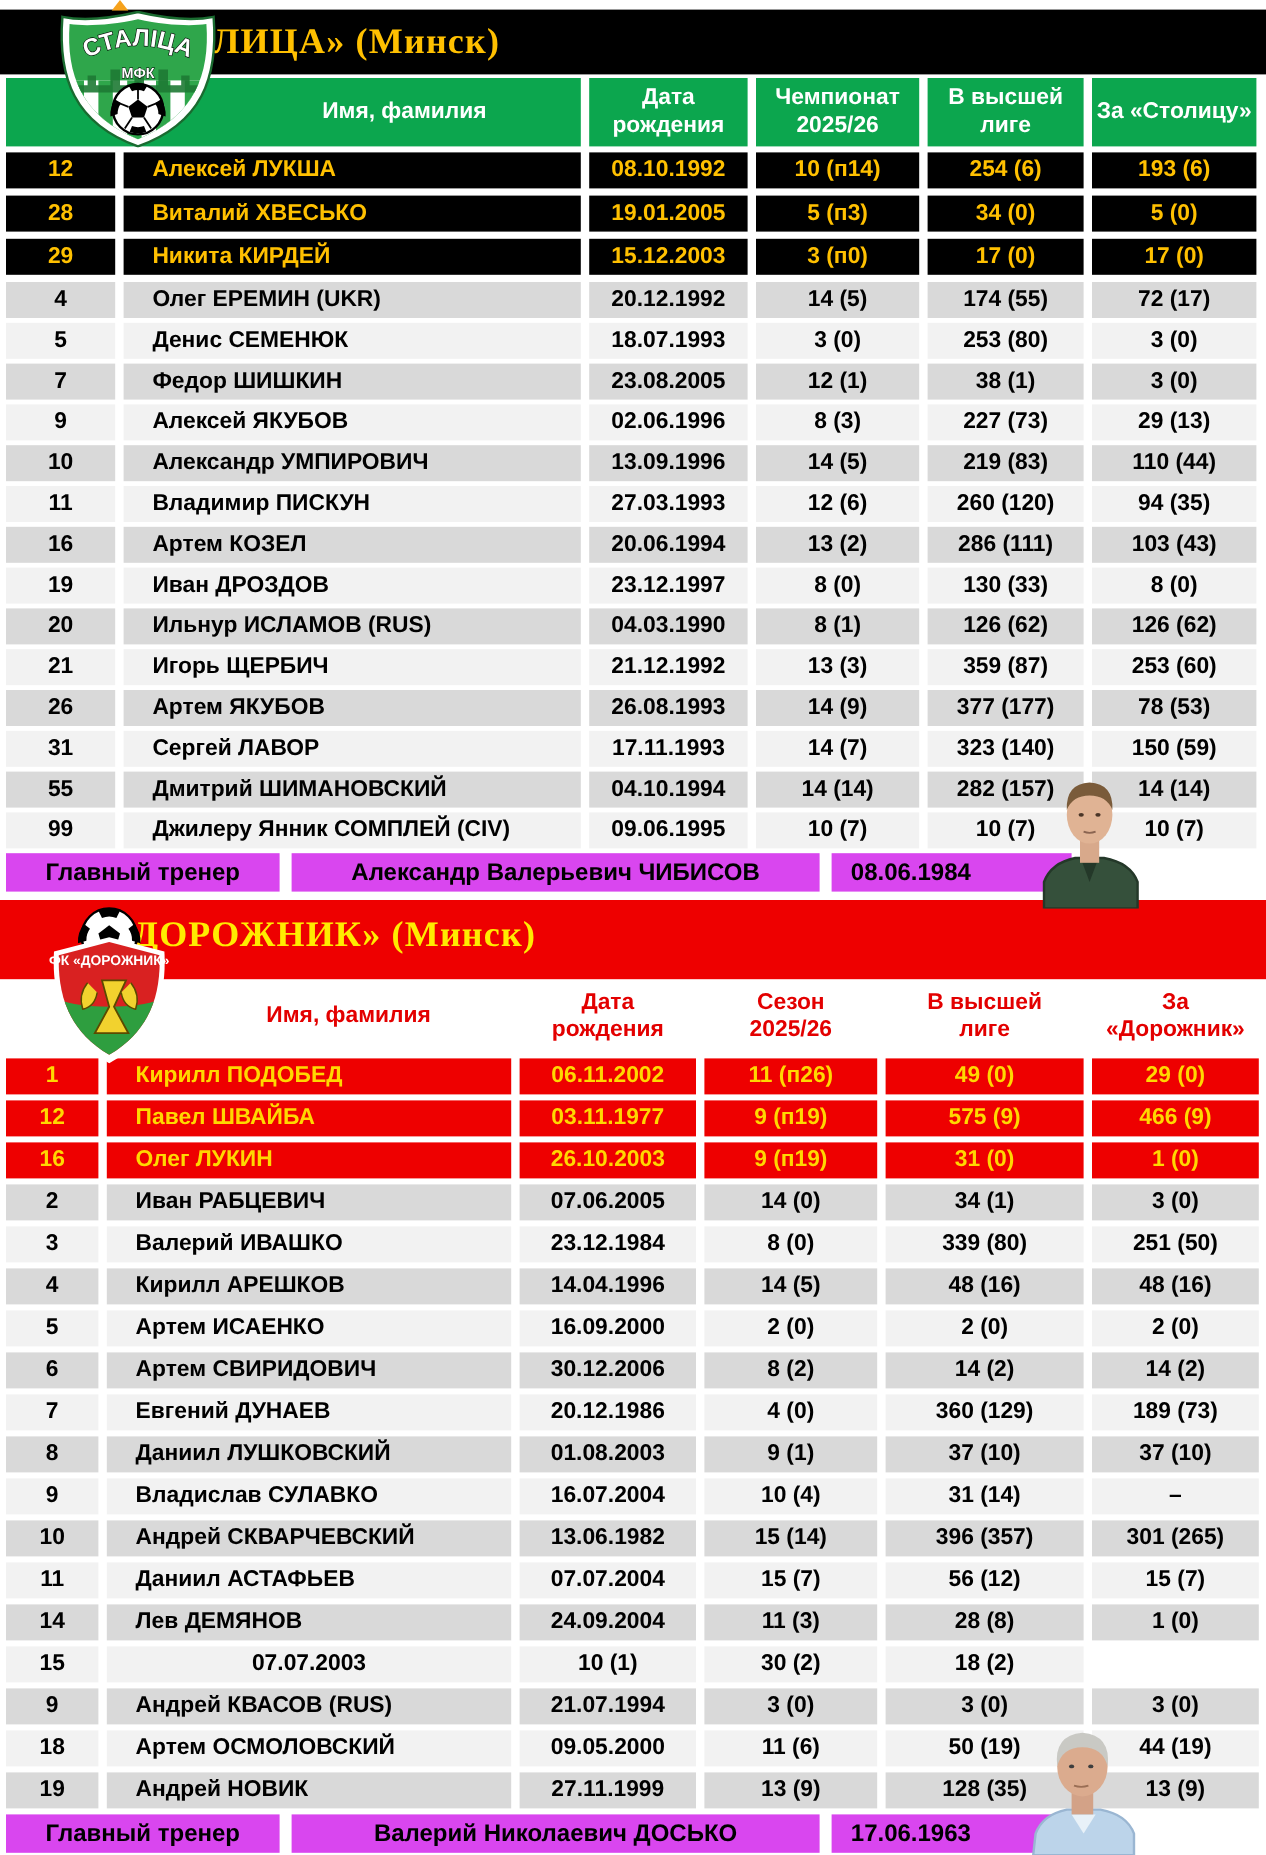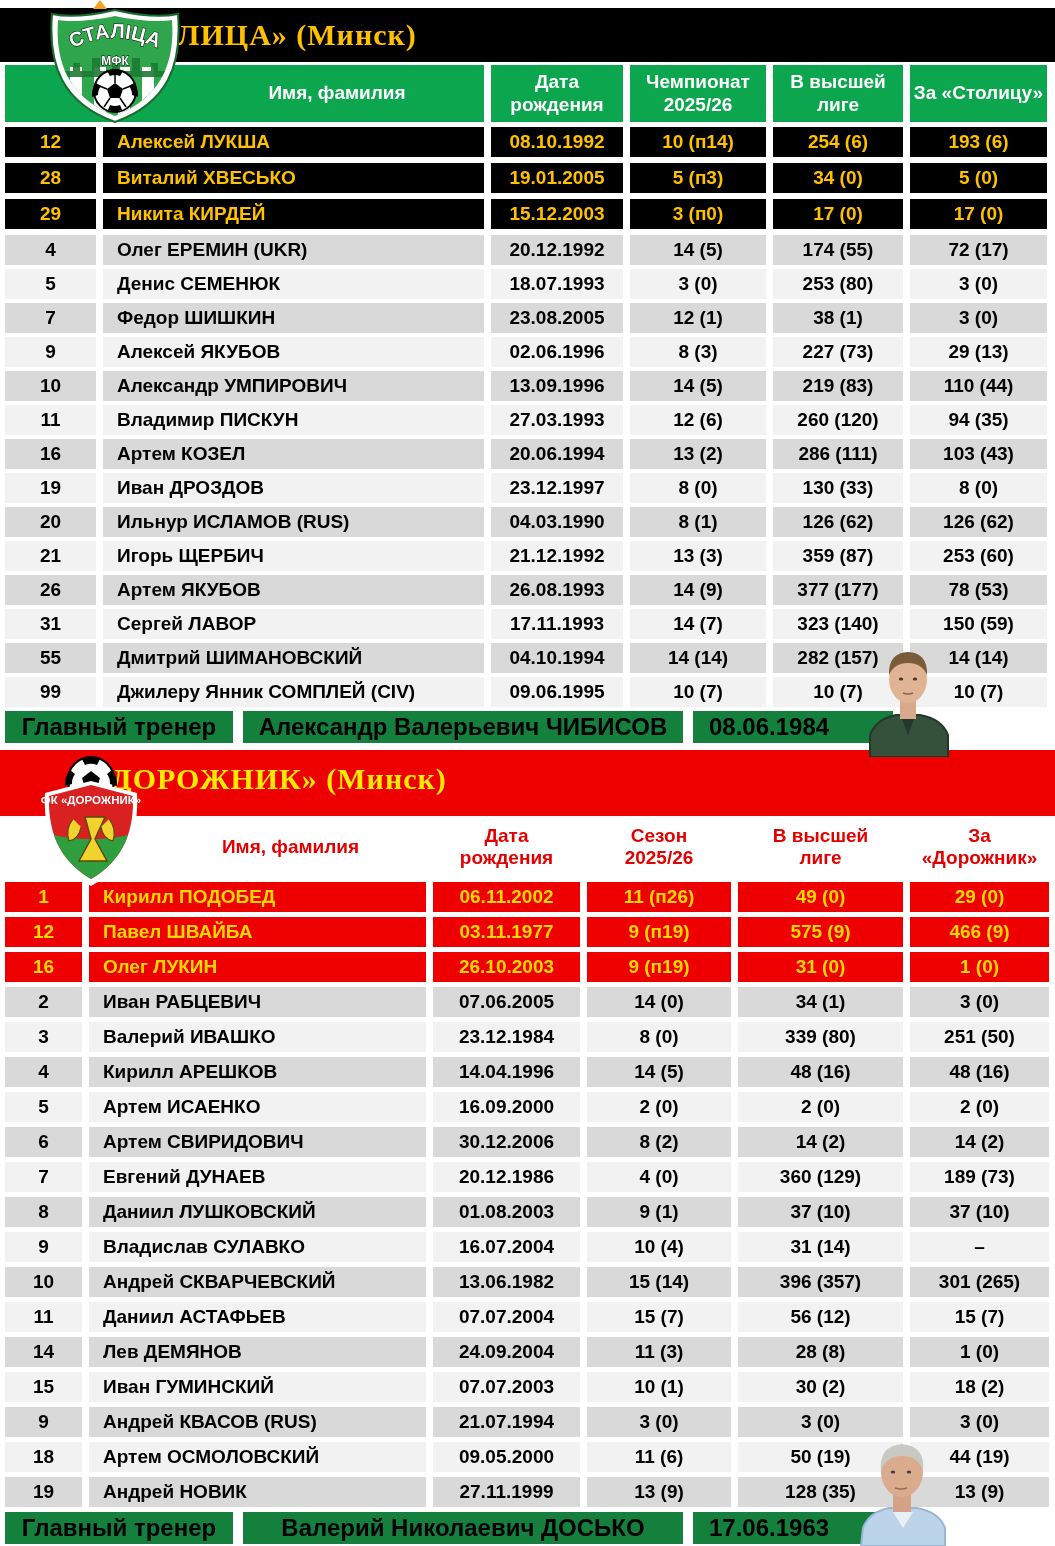--- a/index.html
+++ b/index.html
@@ -33,30 +33,30 @@
   .col-head .hd{display:block;max-width:120px;}
   .col-head .hd.wide{max-width:260px;}
 
   
   .row{height:30px;}
   .team1 .row{margin-bottom:4px;}
   .team2 .row{margin-bottom:5px;}
   .team1 .row.gk{margin-bottom:6px;}
   .team2 .row.gk{margin-bottom:5px;}
   .cell{display:flex;align-items:center;justify-content:center;font-weight:bold;font-size:19px;color:#000;}
-  .cell.name{justify-content:flex-start;padding-left:14px;}
+  .cell.name{justify-content:flex-start;padding-left:24px;}
   .row.dark .cell{background:#D9D9D9;}
   .row.light .cell{background:#F2F2F2;}
   .team1 .row.gk .cell{background:#000000;color:#FFC000;}
   .team2 .row.gk .cell{background:#EE0000;color:#FFD800;}
 
   
   .coach-row{display:grid;grid-template-columns:228px 440px 200px;column-gap:10px;
              padding:0 5px;height:32px;margin-top:4px;}
-  .coach-cell{background:#15803d;display:flex;align-items:center;font-weight:bold;font-size:24px;color:#000;}
+  .coach-cell{background:#d946ef;display:flex;align-items:center;font-weight:bold;font-size:20px;color:#000;}
   .coach-cell.lbl{justify-content:center;}
   .coach-cell.nm{justify-content:center;}
   .coach-cell.bd{padding-left:16px;}
 
   .team2{margin-top:7px;}
 
   
   .crest1{position:absolute;left:45px;top:9px;width:140px;height:114px;z-index:5;}
   .crest2{position:absolute;left:33px;top:755px;width:116px;height:133px;z-index:5;}
   .pennant{position:absolute;left:92px;top:0;width:16px;height:9px;z-index:6;}
@@ -370,21 +370,20 @@
         <div class="row t2-grid dark">
           <div class="cell">14</div>
           <div class="cell name">Лев ДЕМЯНОВ</div>
           <div class="cell">24.09.2004</div>
           <div class="cell">11 (3)</div>
           <div class="cell">28 (8)</div>
           <div class="cell">1 (0)</div>
         </div>
         <div class="row t2-grid light">
           <div class="cell">15</div>
-          <div class="cell name">Иван ГУМИНСКИЙ</div>
           <div class="cell">07.07.2003</div>
           <div class="cell">10 (1)</div>
           <div class="cell">30 (2)</div>
           <div class="cell">18 (2)</div>
         </div>
         <div class="row t2-grid dark">
           <div class="cell">9</div>
           <div class="cell name">Андрей КВАСОВ (RUS)</div>
           <div class="cell">21.07.1994</div>
           <div class="cell">3 (0)</div>

